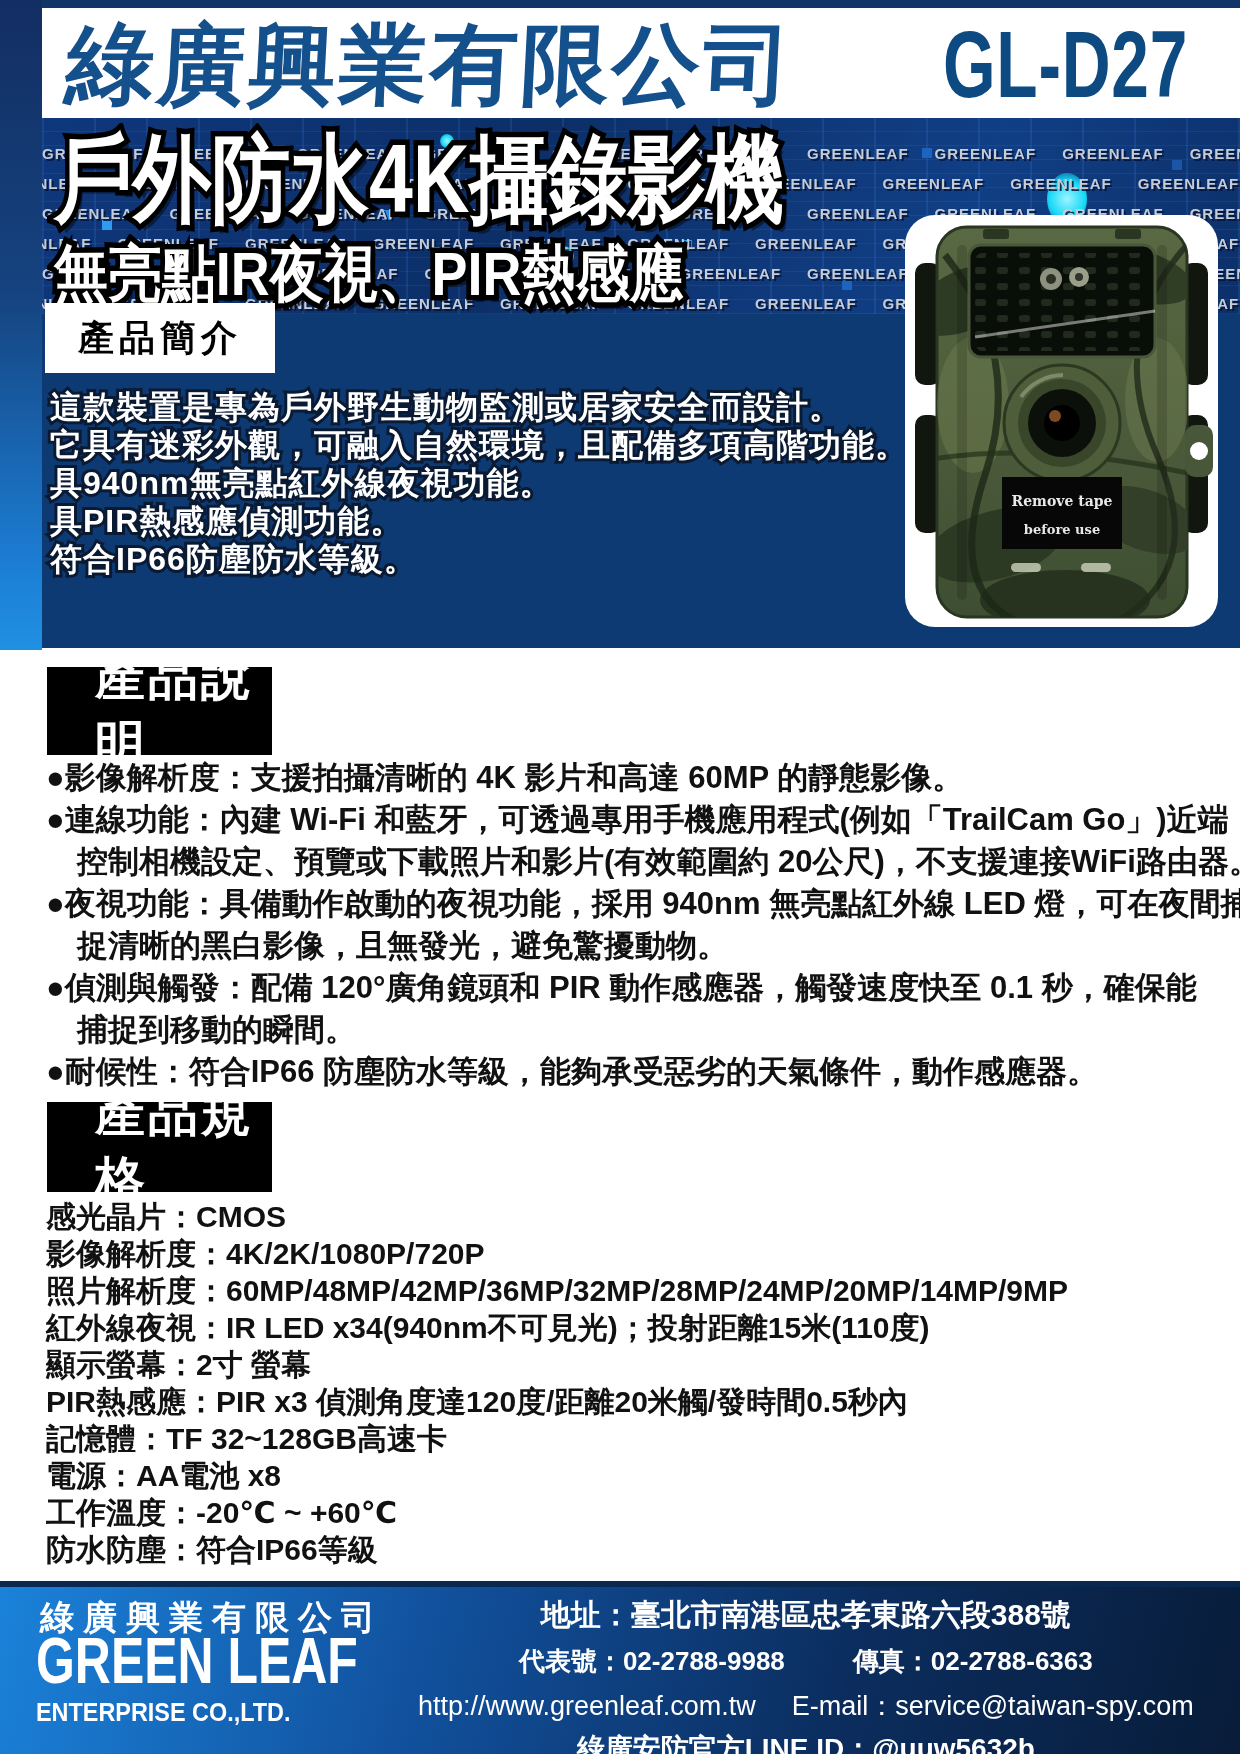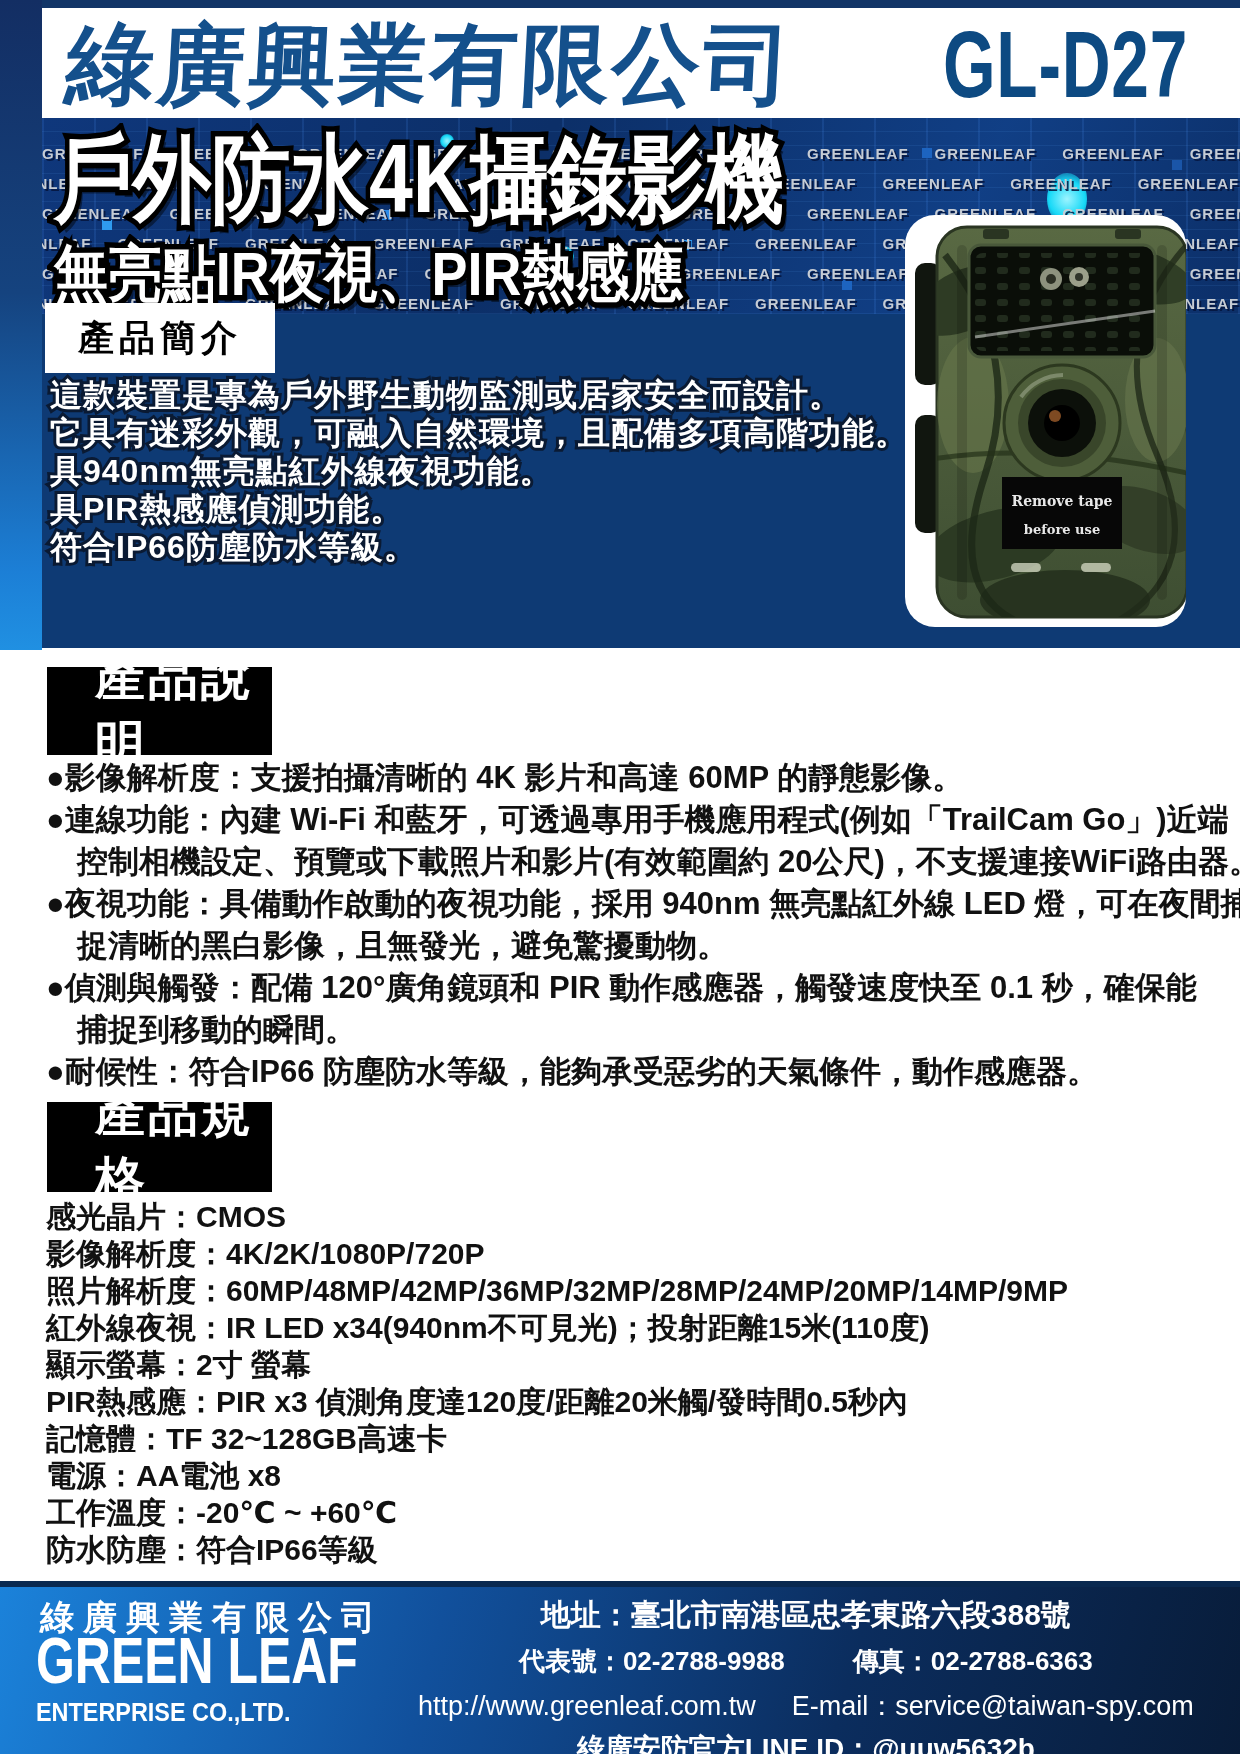--- a/index.html
+++ b/index.html
@@ -48,28 +48,28 @@
                -webkit-text-stroke:11px #000;text-shadow:6px 7px 0 rgba(0,0,0,.45);}
   .hero-title1{left:12px;top:8px;font-size:96px;line-height:106px;font-weight:900;
                transform:scaleX(.82);transform-origin:left top;}
   .hero-title2{left:12px;top:120px;font-size:62px;line-height:72px;font-weight:900;
                transform:scaleX(.87);transform-origin:left top;}
 
   .intro-heading-box{position:absolute;left:3px;top:185px;width:230px;height:70px;background:#fff;
                      display:flex;align-items:center;justify-content:center;z-index:2;}
   .intro-heading-box span{font-size:36px;font-weight:700;color:#000;letter-spacing:5px;}
 
-  .intro-lines{position:absolute;left:8px;top:258px;z-index:2;}
+  .intro-lines{position:absolute;left:8px;top:270px;z-index:2;}
   .intro-line{position:relative;z-index:0;color:#fff;font-size:32px;font-weight:900;
               line-height:38px;white-space:nowrap;letter-spacing:1px;}
   .intro-line::before{content:attr(data-text);position:absolute;left:0;top:0;color:#0a1a33;
                       -webkit-text-stroke:6px #0a1a33;z-index:-1;}
 
   
-  .photo-card{position:absolute;left:863px;top:97px;width:281px;height:412px;background:#fff;
+  .photo-card{position:absolute;left:863px;top:97px;width:313px;height:412px;background:#fff;
               border-radius:30px;z-index:3;overflow:hidden;}
   .sticker-text{font-family:"DejaVu Serif","Liberation Serif",serif;font-weight:bold;}
 
   
   .black-heading{position:absolute;background:#000;display:flex;align-items:center;justify-content:center;padding-left:48px;}
   .black-heading span{color:#fff;font-weight:900;font-size:50px;letter-spacing:3px;}
   .desc-heading{left:47px;top:667px;width:225px;height:88px;}
   .specs-heading{left:47px;top:1102px;width:225px;height:90px;}
 
   .desc-list{position:absolute;left:46px;top:757px;width:1175px;}

